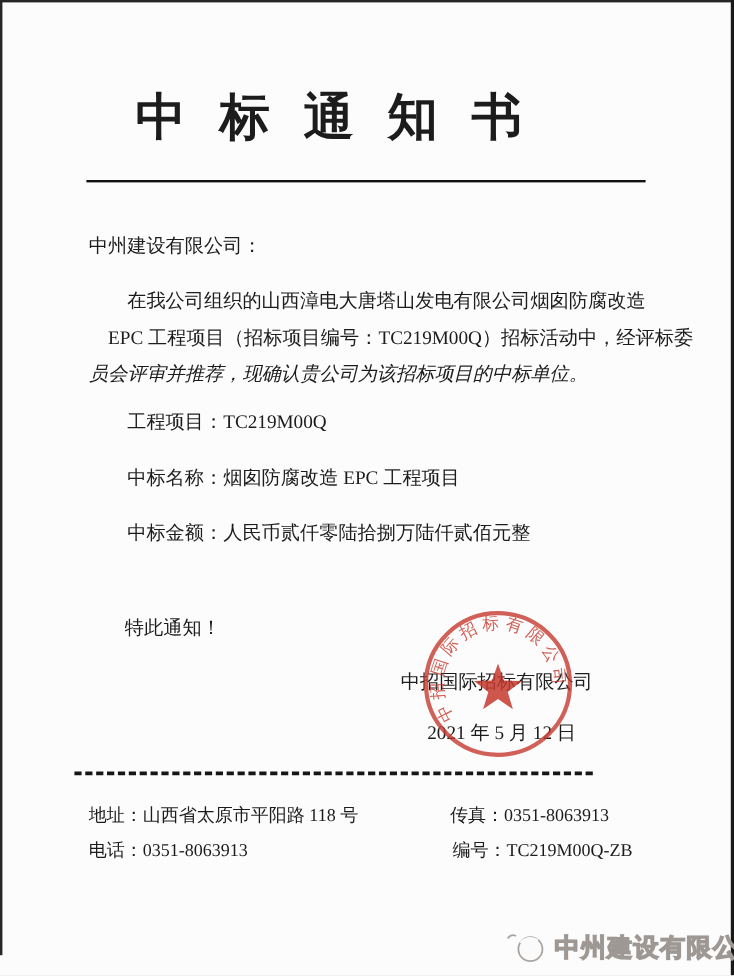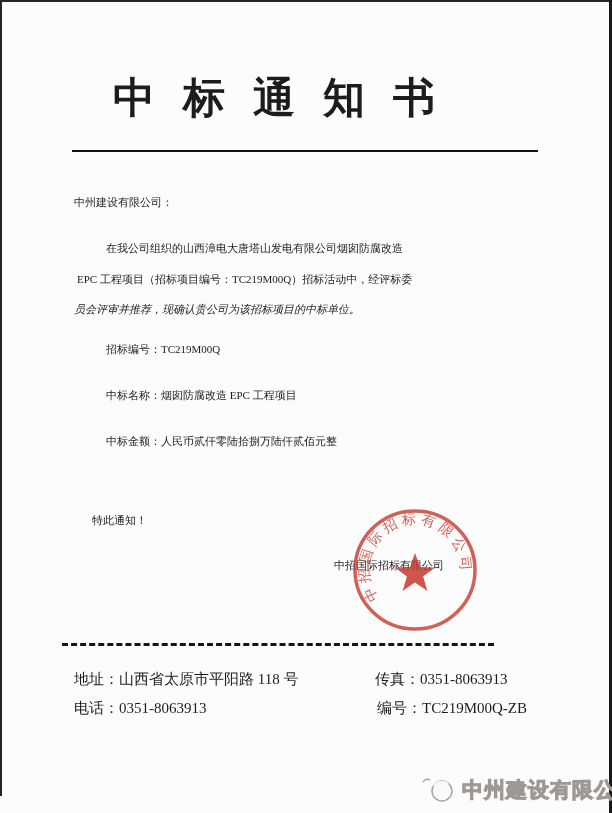--- a/index.html
+++ b/index.html
@@ -28,30 +28,30 @@
     padding-left: 28px;
     box-sizing: border-box;
     white-space: nowrap;
   }
   .title-rule {
     position: absolute;
     left: 72px; top: 150px;
     width: 466px; height: 2px;
     background: #121212;
   }
-  .textline { position: absolute; white-space: nowrap; font-size: 11px; }
+  .textline { position: absolute; white-space: nowrap; font-size: 16px; }
   .recipient   { left: 74px;  top: 195px; }
   .body-1      { left: 106px; top: 241px; }
-  .body-2      { left: 77px;  top: 272px; font-family: Liberation Serif, serif; }
+  .body-2      { left: 90px;  top: 272px; font-family: Liberation Serif, serif; }
   .body-3      { left: 74px;  top: 302px; font-style: italic; }
   .field-1     { left: 106px; top: 342px; }
   .field-2     { left: 106px; top: 388px; }
   .field-3     { left: 106px; top: 434px; }
   .amount-num  { left: 180px; top: 473px; }
-  .notice      { left: 92px; top: 513px; }
+  .notice      { left: 104px; top: 513px; }
   .issuer-name { left: 334px; top: 558px; }
   .issue-date  { left: 356px; top: 601px; }
 
   .dashed-rule {
     position: absolute;
     left: 62px; top: 643px;
     width: 432px; height: 0;
     border-top: 3px dashed #161616;
   }
   .footer-line { position: absolute; white-space: nowrap; font-size: 15px; }
@@ -94,27 +94,28 @@
 
   <div class="doc-title">中标通知书</div>
   <div class="title-rule"></div>
 
   <div class="textline recipient">中州建设有限公司：</div>
 
   <div class="textline body-1">在我公司组织的山西漳电大唐塔山发电有限公司烟囱防腐改造</div>
   <div class="textline body-2">EPC 工程项目（招标项目编号：TC219M00Q）招标活动中，经评标委</div>
   <div class="textline body-3">员会评审并推荐，现确认贵公司为该招标项目的中标单位。</div>
 
-  <div class="textline field-1">招标编号：TC219M00Q</div>
+  <div class="textline field-1">工程项目：TC219M00Q</div>
   <div class="textline field-3">中标金额：人民币贰仟零陆拾捌万陆仟贰佰元整</div>
   <div class="textline field-2">中标名称：烟囱防腐改造 EPC 工程项目</div>
 
   <div class="textline notice">特此通知！</div>
 
   <div class="textline issuer-name">中招国际招标有限公司</div>
+  <div class="textline issue-date">2021 年 5 月 12 日</div>
 
   <svg class="seal" viewBox="0 0 130 132">
     <ellipse cx="65" cy="64" rx="60" ry="59" fill="none" stroke="#c5392e" stroke-width="3.5" opacity="0.8"></ellipse>
     <polygon points="65,47 70,61.1 85,61.5 73.1,70.6 77.4,85 65,76.5 52.6,85 56.9,70.6 45,61.5 60,61.1" fill="#c5392e" opacity="0.85"></polygon>
     <defs>
       <path id="sealArc" d="M 28.8 92.3 A 46 46 0 1 1 101.2 92.3" fill="none"></path>
     </defs>
     <text font-size="14" fill="#c5392e" opacity="0.8" letter-spacing="4" font-family="Liberation Serif, DejaVu Serif, serif">
       <textPath href="#sealArc">中招国际招标有限公司</textPath>
     </text>

